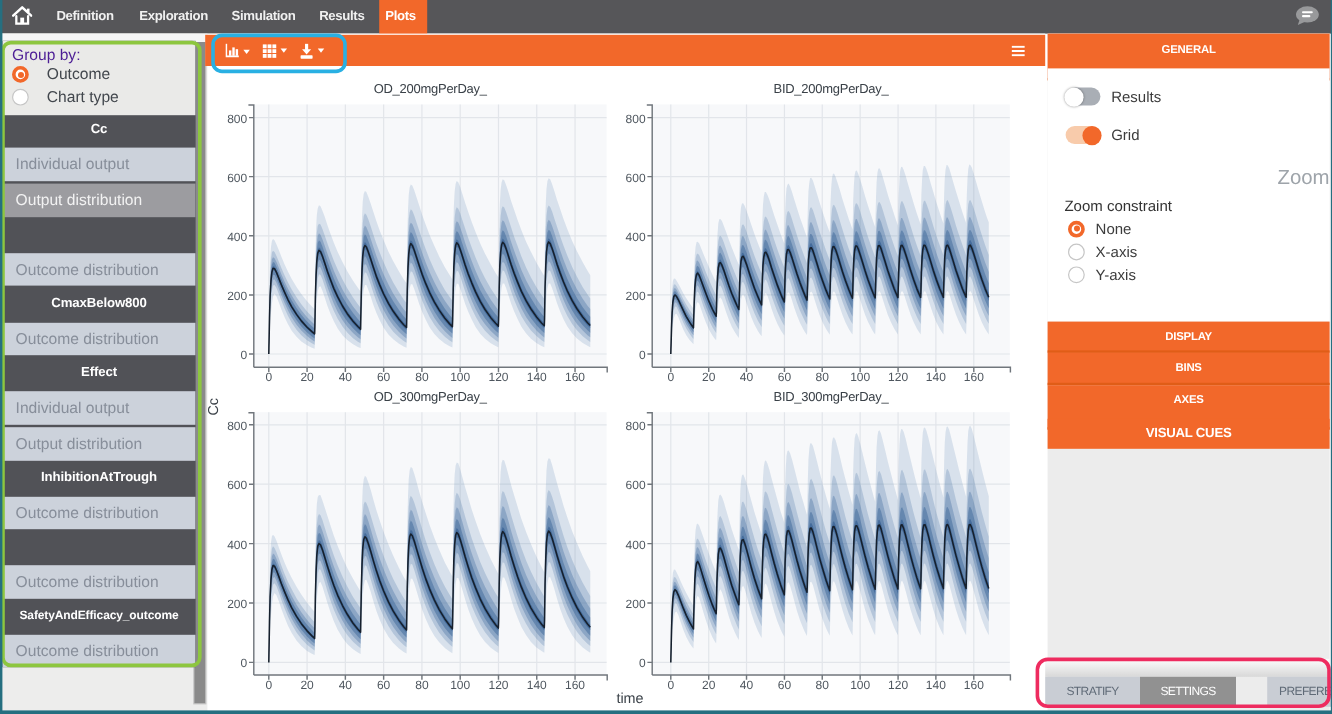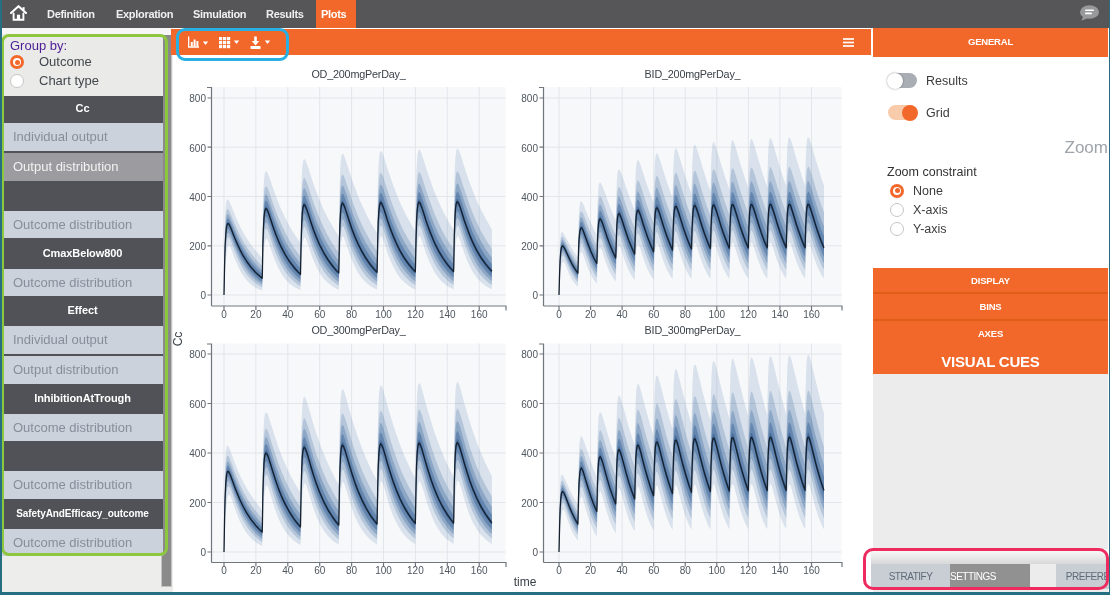--- a/index.html
+++ b/index.html
@@ -240,25 +240,25 @@
 <div class="abs" style="left:894.5px;top:188px;width:5px;height:5px;border-radius:50%;background:#f2682a"></div>
 <div class="abs" style="left:913px;top:184px;font-size:12.5px;color:#3c3c3c">None</div>
 <div class="abs" style="left:890px;top:202.5px;width:14px;height:14px;border-radius:50%;background:#fff;border:1.5px solid #c6c6c6"></div>
 <div class="abs" style="left:913px;top:203px;font-size:12.5px;color:#3c3c3c">X-axis</div>
 <div class="abs" style="left:890px;top:221.5px;width:14px;height:14px;border-radius:50%;background:#fff;border:1.5px solid #c6c6c6"></div>
 <div class="abs" style="left:913px;top:222px;font-size:12.5px;color:#3c3c3c">Y-axis</div>
 
 <div class="abs" style="left:873px;top:267.7px;width:235px;height:26.6px;background:#f2682a;border-bottom:2px solid #e05d17;color:#fff;font-size:9.5px;font-weight:bold;letter-spacing:-0.2px;text-align:center;line-height:25px">DISPLAY</div>
 <div class="abs" style="left:873px;top:294.3px;width:235px;height:26.8px;background:#f2682a;border-bottom:2px solid #e05d17;color:#fff;font-size:9.5px;font-weight:bold;letter-spacing:-0.2px;text-align:center;line-height:25px">BINS</div>
 <div class="abs" style="left:873px;top:321.1px;width:235px;height:37px;background:#f2682a;border-bottom:2px solid #e05d17;color:#fff;font-size:9.5px;font-weight:bold;letter-spacing:-0.2px;text-align:center;line-height:26px">AXES</div>
-<div class="abs" style="left:873px;top:348.6px;width:235px;height:25.7px;background:#f2682a;color:#fff;font-size:15px;font-weight:bold;letter-spacing:-0.2px;text-align:center;line-height:25px">VISUAL CUES</div>
+<div class="abs" style="left:873px;top:348.6px;width:235px;height:25.7px;background:#f2682a;color:#fff;font-size:11px;font-weight:bold;letter-spacing:-0.2px;text-align:center;line-height:25px">VISUAL CUES</div>
 
 <div class="abs" style="left:871px;top:549px;width:237px;height:15px;background:linear-gradient(#fdfdfd,#d8d8d8)"></div>
 <div class="abs" style="left:871px;top:564px;width:79px;height:25px;background:#c9cdd4;color:#5f6a77;font-size:10px;letter-spacing:-0.5px;text-align:center;line-height:25px">STRATIFY</div>
-<div class="abs" style="left:950px;top:564px;width:80px;height:25px;background:#919191;color:#fff;font-size:10px;letter-spacing:-0.5px;line-height:25px">SETTINGS</div>
+<div class="abs" style="left:950px;top:564px;width:80px;height:25px;background:#919191;color:#fff;font-size:10px;letter-spacing:-0.5px;text-align:center;line-height:25px">SETTINGS</div>
 <div class="abs" style="left:1056px;top:564px;width:77px;height:25px;background:#c9cdd4;color:#5f6a77;font-size:10px;letter-spacing:-0.5px;text-align:center;line-height:25px">PREFEREN...</div>
 
 <div class="abs" style="left:0;top:0;width:1.5px;height:595px;background:#256f80;z-index:40"></div>
 <div class="abs" style="left:1108.5px;top:0;width:1.5px;height:595px;background:#256f80;z-index:40"></div>
 <div class="abs" style="left:0;top:592px;width:1110px;height:3px;background:#256f80;z-index:40"></div>
 
 <div class="abs" style="left:1px;top:34px;width:167px;height:522px;border:3px solid #8dc63f;border-radius:8px;z-index:30"></div>
 <div class="abs" style="left:176px;top:27.5px;width:113px;height:33px;border:3.2px solid #29b0e3;border-radius:9px;z-index:30"></div>
 <div class="abs" style="left:863px;top:548px;width:246px;height:42px;border:3.5px solid #ee2b5f;border-radius:10px;z-index:30"></div>
 

